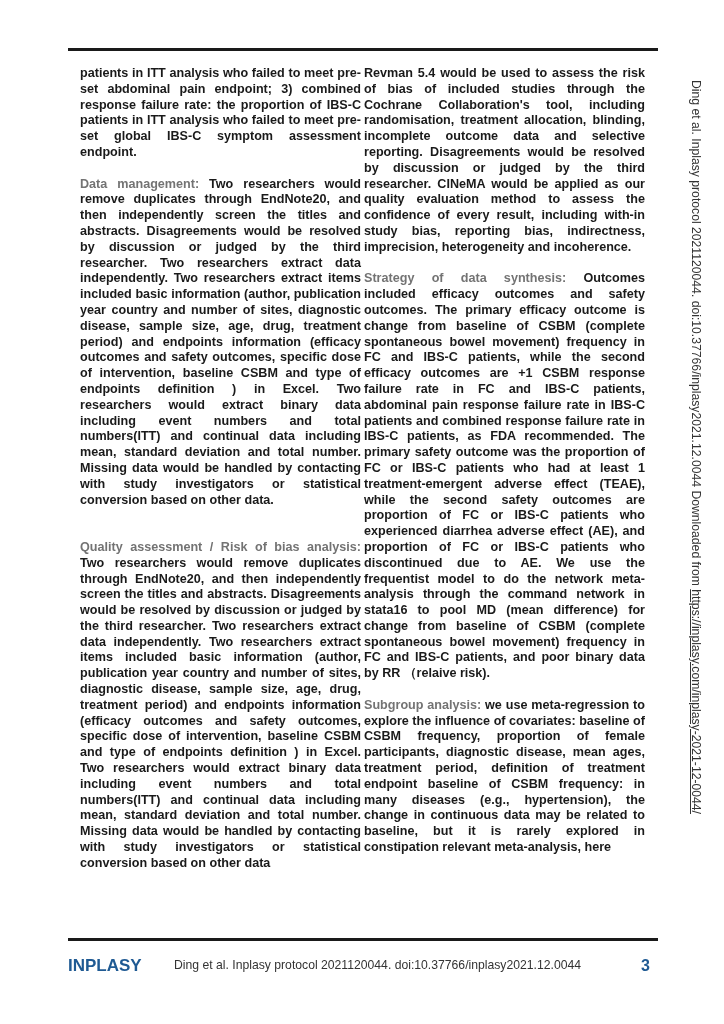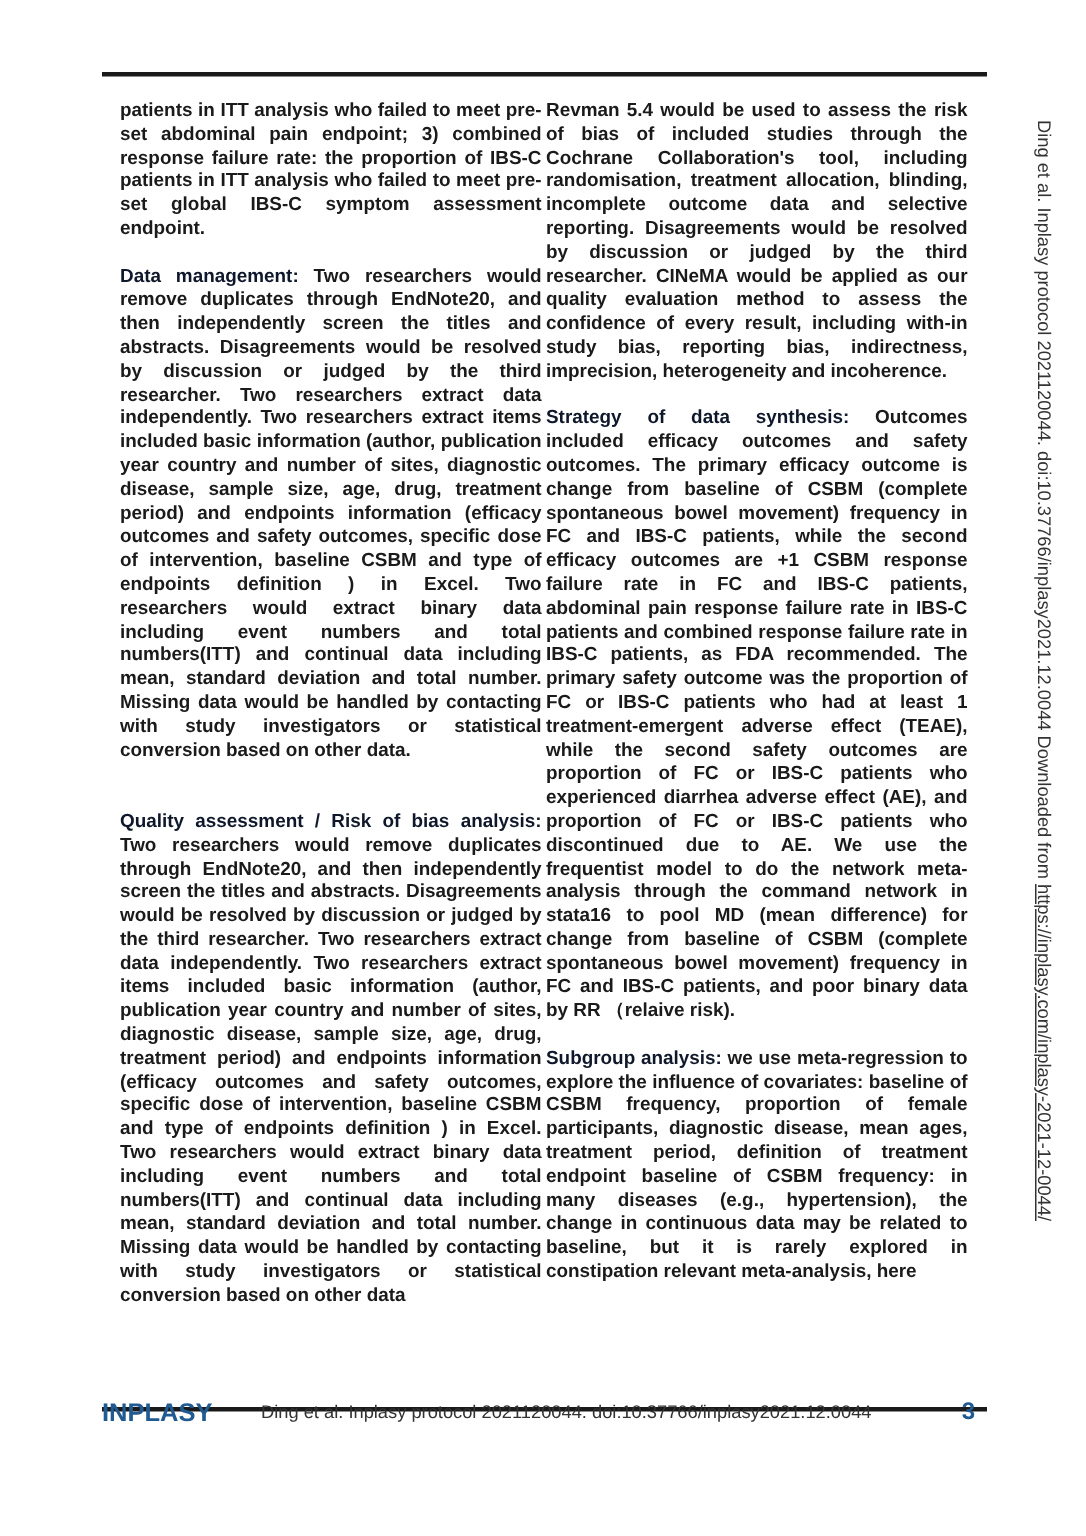--- a/index.html
+++ b/index.html
@@ -8,26 +8,26 @@
   .rule { position: absolute; left: 68px; width: 590px; height: 3px; background: #1a1a1a; }
   .rule.top { top: 48px; }
   .rule.bottom { top: 938px; }
   .col { position: absolute; top: 66px; width: 281px; font-size: 12.6px; line-height: 15.8px;
          font-weight: bold; text-align: justify; }
   .col.left { left: 68px; margin-left: 12px; }
   .col.right { left: 364px; }
   .col p { margin: 0; }
   .gap1 { height: 15.8px; }
   .gap2 { height: 31.6px; }
-  .heading { color: #0f172a; }
+  .heading { color: #737373; }
   .side { position: absolute; left: 696px; top: 80px; width: 900px; height: 16px;
           transform-origin: 0 0; transform: rotate(90deg) translateY(-8px);
           font-size: 12.2px; line-height: 16px; color: #333; font-weight: normal; white-space: nowrap; }
   .side .link { text-decoration: underline; }
-  .footer { position: absolute; top: 932px; left: 68px; width: 590px; height: 24px; text-decoration: underline; }
+  .footer { position: absolute; top: 956px; left: 68px; width: 590px; height: 24px; text-decoration: underline; }
   .brand { position: absolute; left: 0; top: 0; color: #1f5a93; font-weight: bold; font-size: 17px; }
   .cite { position: absolute; left: 106px; top: 2px; font-size: 12.2px; color: #333; }
   .pagenum { position: absolute; right: 8px; top: 1px; color: #1f5a93; font-weight: bold; font-size: 16px; }
 </style>
 </head>
 <body>
 
 <div class="rule top"></div>
 
 <div class="col left">

